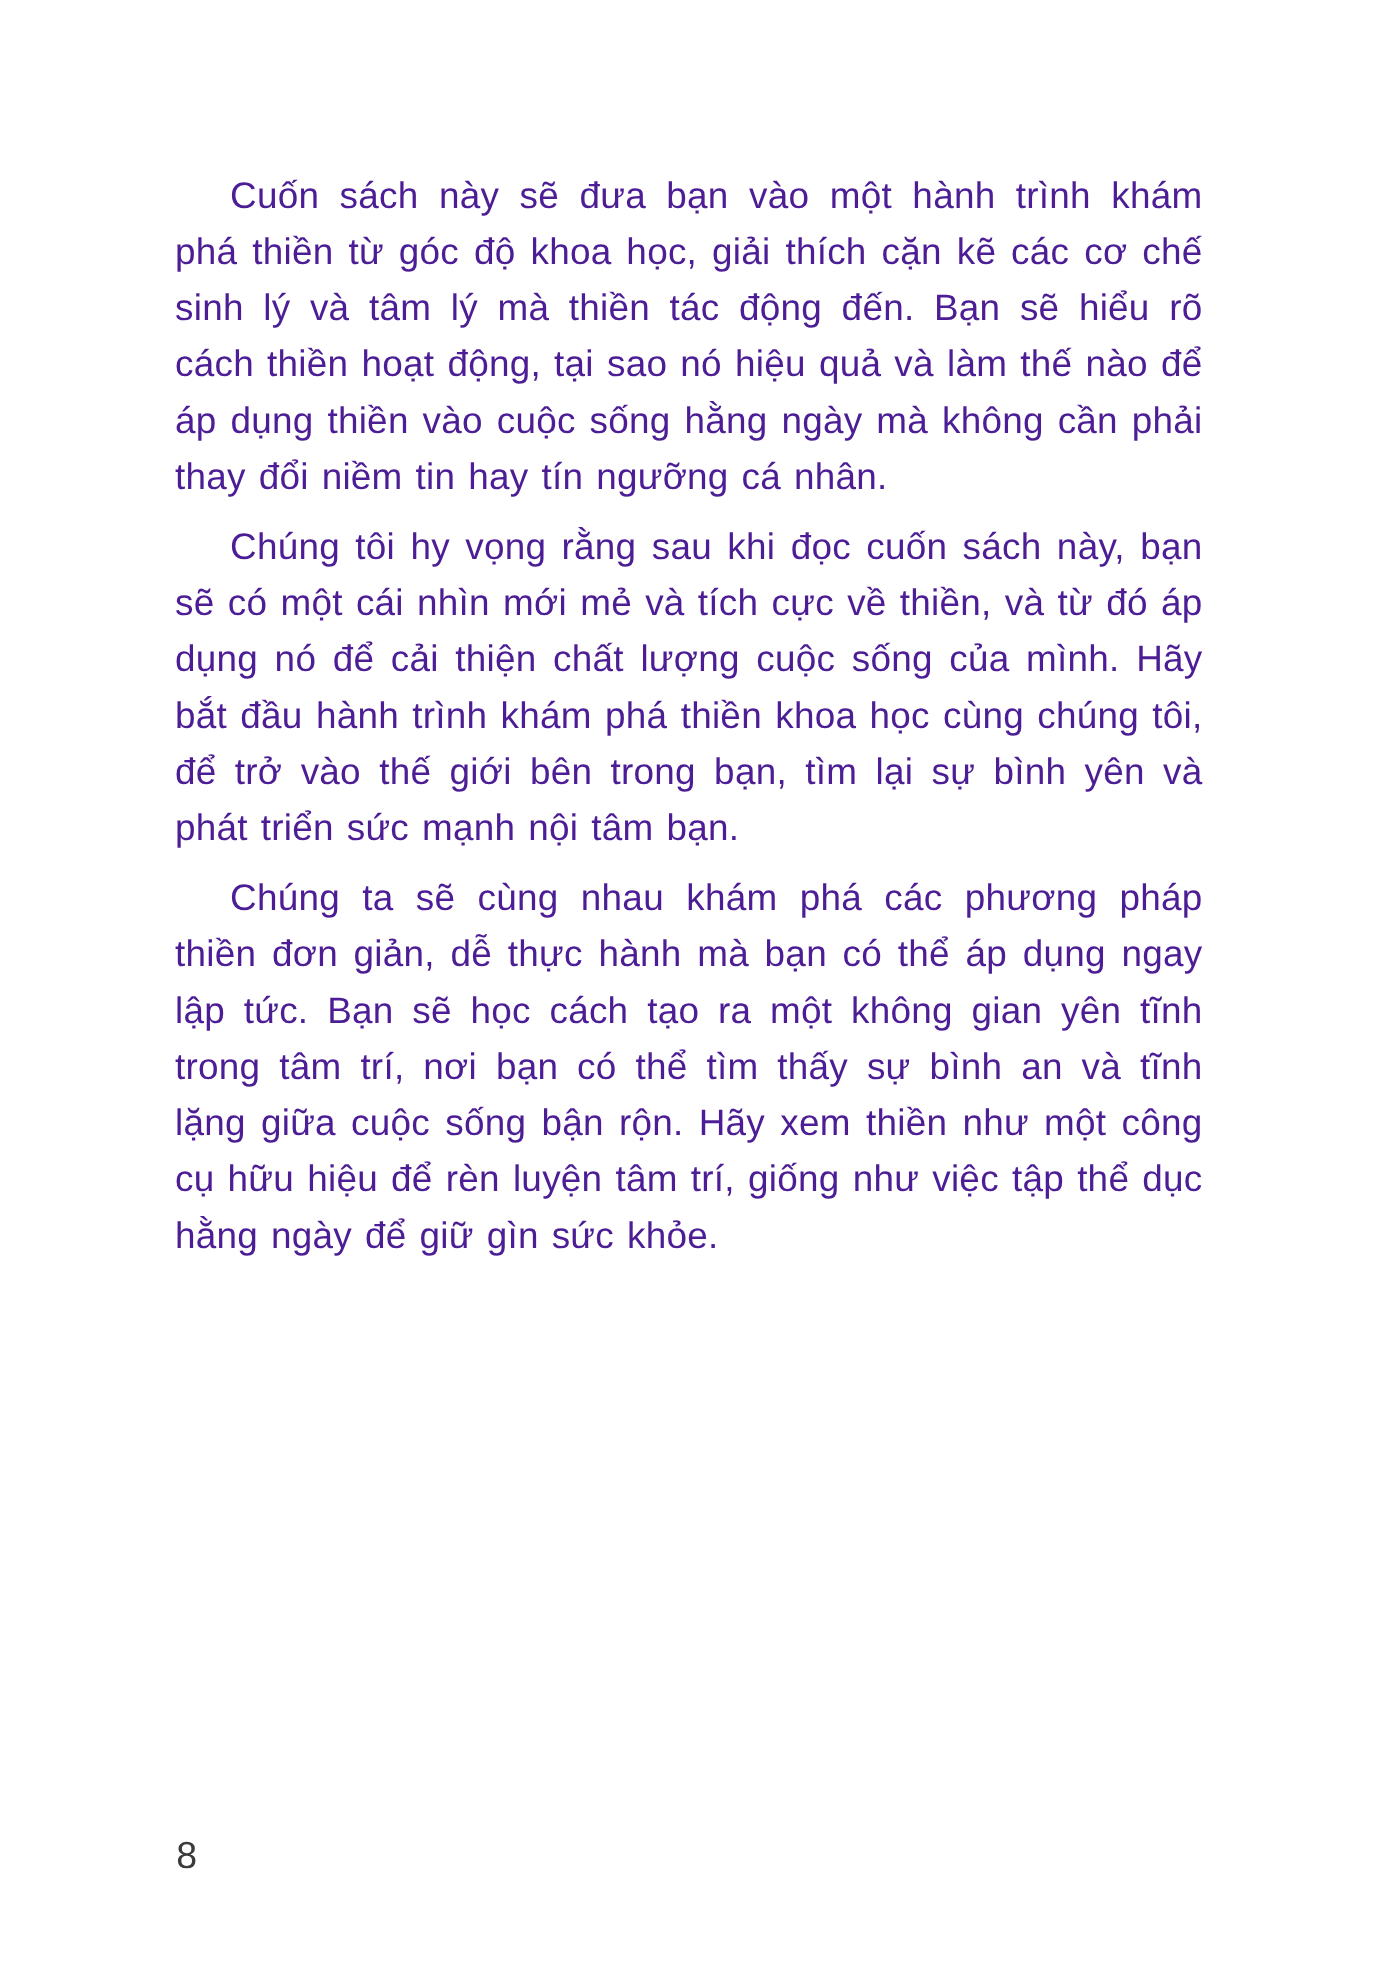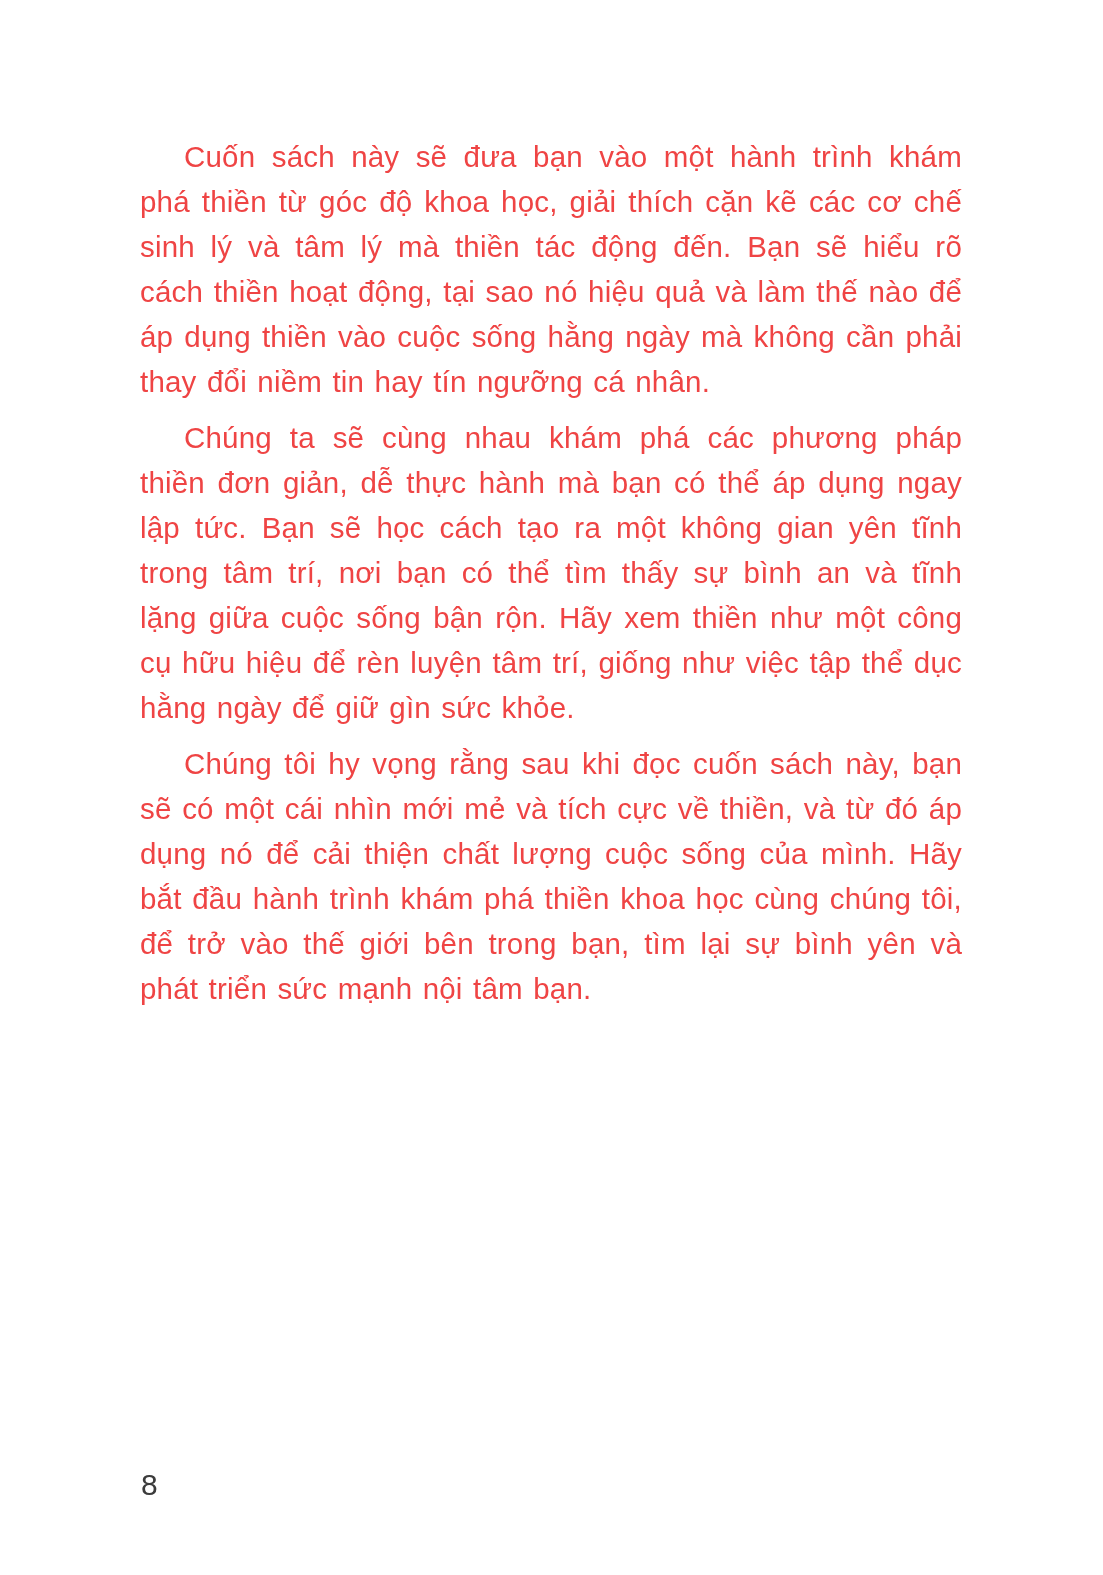--- a/index.html
+++ b/index.html
@@ -23,21 +23,21 @@
     position: absolute;
     left: 140px;
     top: 134px;
     width: 822px;
   }
 
   .page-text p {
     font-size: 29.5px;
     line-height: 45px;
     font-weight: 300;
-    color: #ef4444;
+    color: #4c1d95;
     text-align: justify;
     text-indent: 44px;
     letter-spacing: 0.2px;
     word-spacing: 2px;
     margin-bottom: 11px;
   }
 
   .page-number {
     position: absolute;
     left: 141px;
@@ -47,19 +47,19 @@
     color: #3b3b3b;
   }
 </style>
 </head>
 <body>
 
 <div class="book-page">
 
   <div class="page-text">
     <p>Cuốn sách này sẽ đưa bạn vào một hành trình khám phá thiền từ góc độ khoa học, giải thích cặn kẽ các cơ chế sinh lý và tâm lý mà thiền tác động đến. Bạn sẽ hiểu rõ cách thiền hoạt động, tại sao nó hiệu quả và làm thế nào để áp dụng thiền vào cuộc sống hằng ngày mà không cần phải thay đổi niềm tin hay tín ngưỡng cá nhân.</p>
+    <p>Chúng tôi hy vọng rằng sau khi đọc cuốn sách này, bạn sẽ có một cái nhìn mới mẻ và tích cực về thiền, và từ đó áp dụng nó để cải thiện chất lượng cuộc sống của mình. Hãy bắt đầu hành trình khám phá thiền khoa học cùng chúng tôi, để trở vào thế giới bên trong bạn, tìm lại sự bình yên và phát triển sức mạnh nội tâm bạn.</p>
     <p>Chúng ta sẽ cùng nhau khám phá các phương pháp thiền đơn giản, dễ thực hành mà bạn có thể áp dụng ngay lập tức. Bạn sẽ học cách tạo ra một không gian yên tĩnh trong tâm trí, nơi bạn có thể tìm thấy sự bình an và tĩnh lặng giữa cuộc sống bận rộn. Hãy xem thiền như một công cụ hữu hiệu để rèn luyện tâm trí, giống như việc tập thể dục hằng ngày để giữ gìn sức khỏe.</p>
-    <p>Chúng tôi hy vọng rằng sau khi đọc cuốn sách này, bạn sẽ có một cái nhìn mới mẻ và tích cực về thiền, và từ đó áp dụng nó để cải thiện chất lượng cuộc sống của mình. Hãy bắt đầu hành trình khám phá thiền khoa học cùng chúng tôi, để trở vào thế giới bên trong bạn, tìm lại sự bình yên và phát triển sức mạnh nội tâm bạn.</p>
   </div>
 
   <div class="page-number">8</div>
 
 </div>
 
 </body></html>

